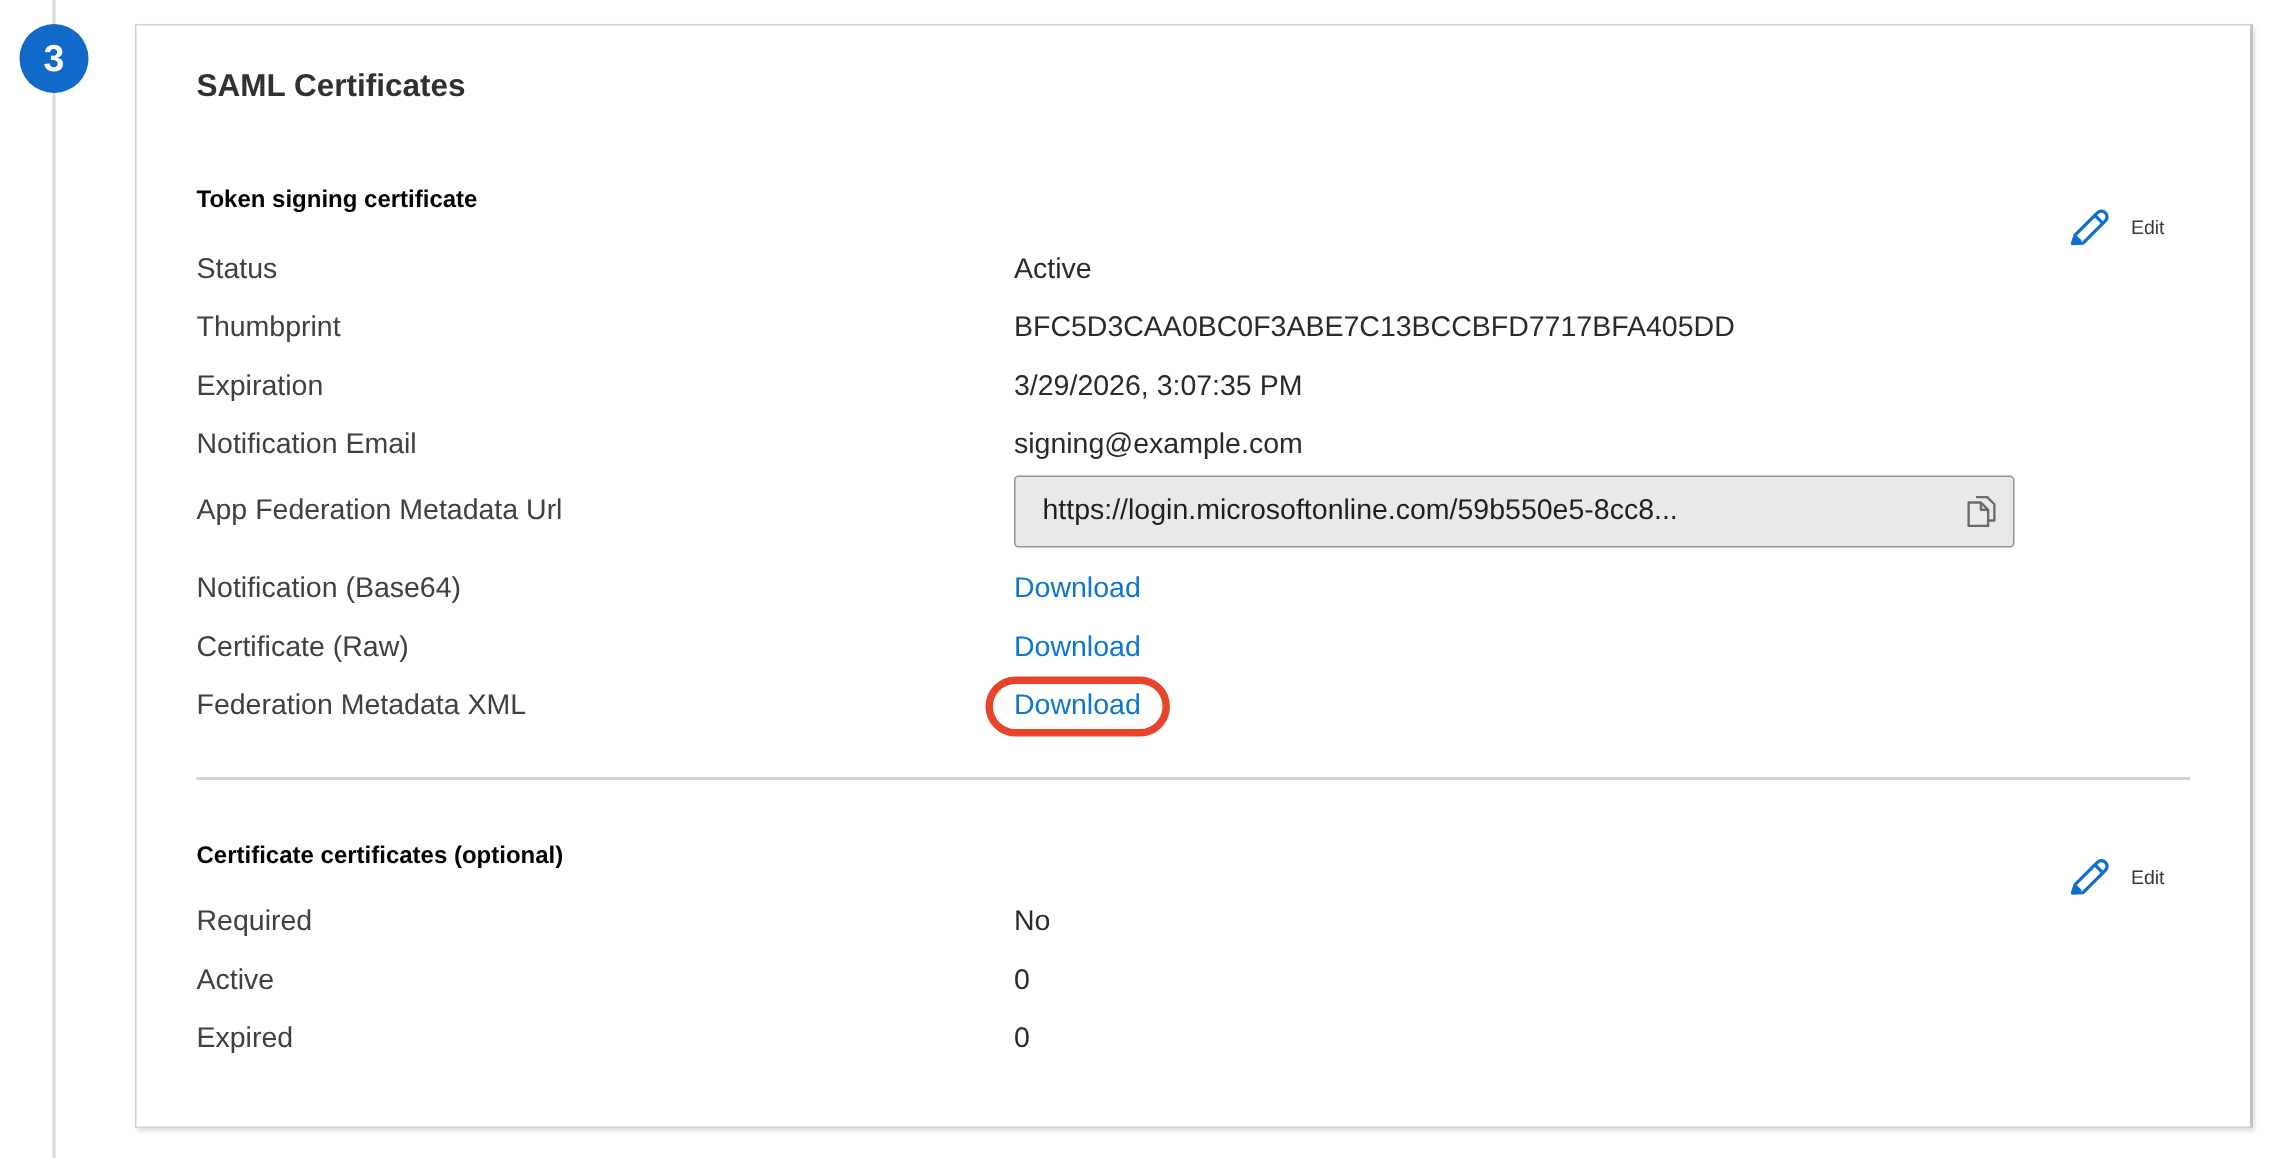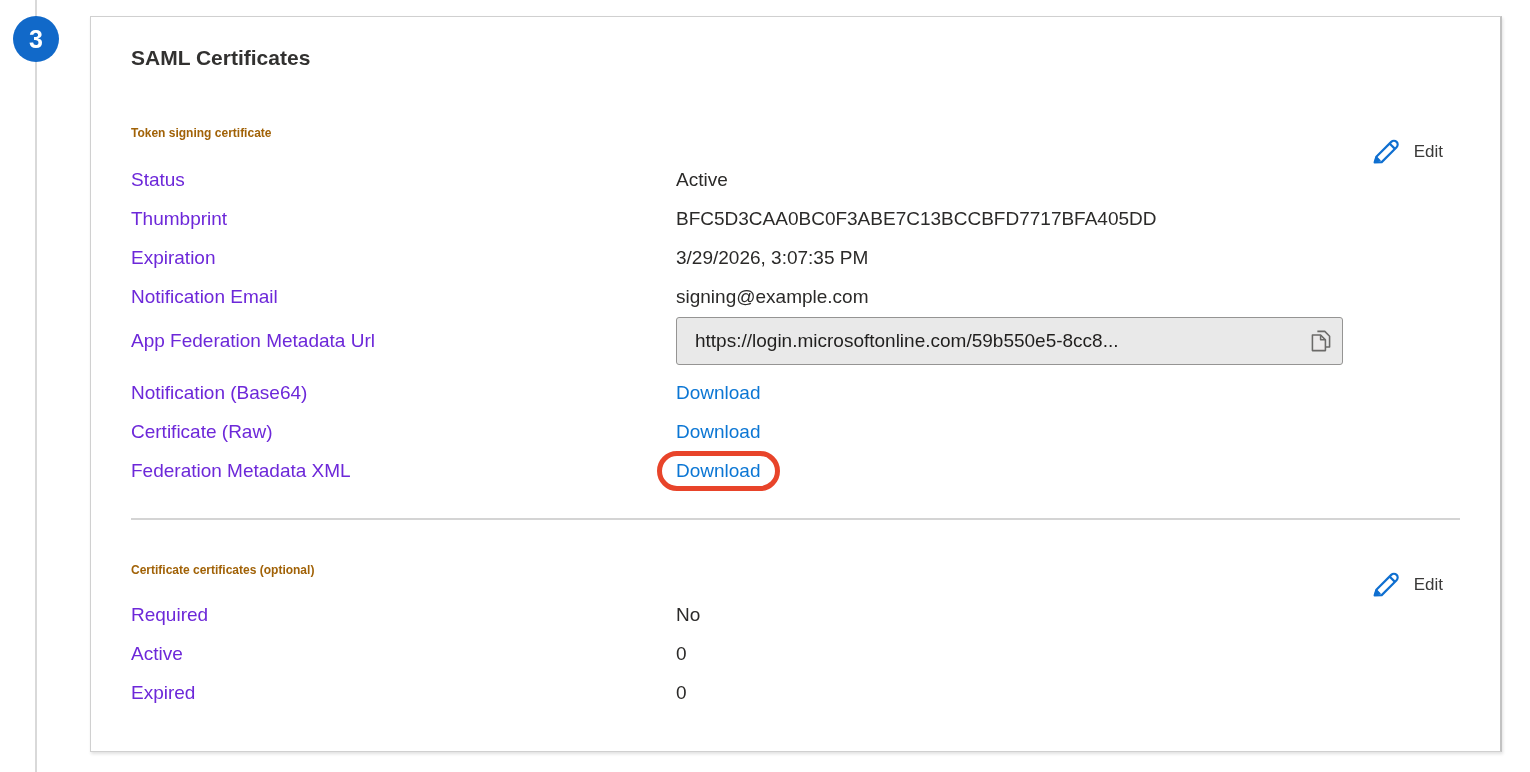--- a/index.html
+++ b/index.html
@@ -17,28 +17,28 @@
     display:flex;align-items:center;justify-content:center;
   }
   
   .card{
     position:absolute;left:90px;top:16px;width:1412px;height:736px;box-sizing:border-box;
     background:#ffffff;border:1px solid #d0d0d0;border-right:2px solid #c2c2c2;
     box-shadow:1px 2px 3px rgba(0,0,0,.12);
   }
   .card-inner{padding:28px 40px 0 40px;box-sizing:border-box;height:100%;}
   .card-title{font-size:21px;line-height:26px;font-weight:700;color:#323130;margin:0;}
-  .section-heading{font-size:12px;line-height:25px;font-weight:700;color:#a16207;margin:0;}
+  .section-heading{font-size:16px;line-height:25px;font-weight:700;color:#000000;margin:0;}
   .section-heading.first{margin-top:50px;}
   .section-heading.second{margin-top:38px;}
   .rows{margin-top:14px;font-size:19px;}
   .rows.second{margin-top:12px;}
   .row{display:flex;line-height:39px;}
   .row.mt8{margin-top:8px;}
-  .lbl{width:545px;flex-shrink:0;color:#6d28d9;}
+  .lbl{width:545px;flex-shrink:0;color:#404040;}
   .val{color:#2b2a29;}
   .row.input-row{height:49px;align-items:center;line-height:normal;}
   .url-wrap{position:relative;width:667px;}
   input.url{
     width:667px;height:48px;box-sizing:border-box;display:block;
     background:#e9e9e9;border:1px solid #959493;border-radius:3px;
     font-size:19px;color:#201f1e;padding:0 46px 0 18px;
     font-family:inherit;outline:none;
   }
   .copy-btn{
@@ -48,21 +48,21 @@
   }
   a.dl{color:#0b76d4;text-decoration:none;cursor:pointer;}
   a.dl.ring{
     display:inline-block;line-height:24px;
     border:5px solid #e8442a;border-radius:20px;
     padding:3px 14px;margin:-8px -19px;
   }
   .edit-btn{
     position:absolute;right:57px;display:flex;align-items:center;gap:13px;
     background:none;border:none;padding:0;cursor:pointer;
-    font-family:inherit;font-size:17px;color:#3a3938;
+    font-family:inherit;font-size:13px;color:#3a3938;
   }
   .edit-btn.first{top:119px;}
   .edit-btn.second{top:552px;}
   .divider{height:2px;background:#d4d4d4;margin-top:28px;border:none;}
   svg{display:block;}
 </style>
 </head>
 <body>
 
 <div class="connector"></div>

